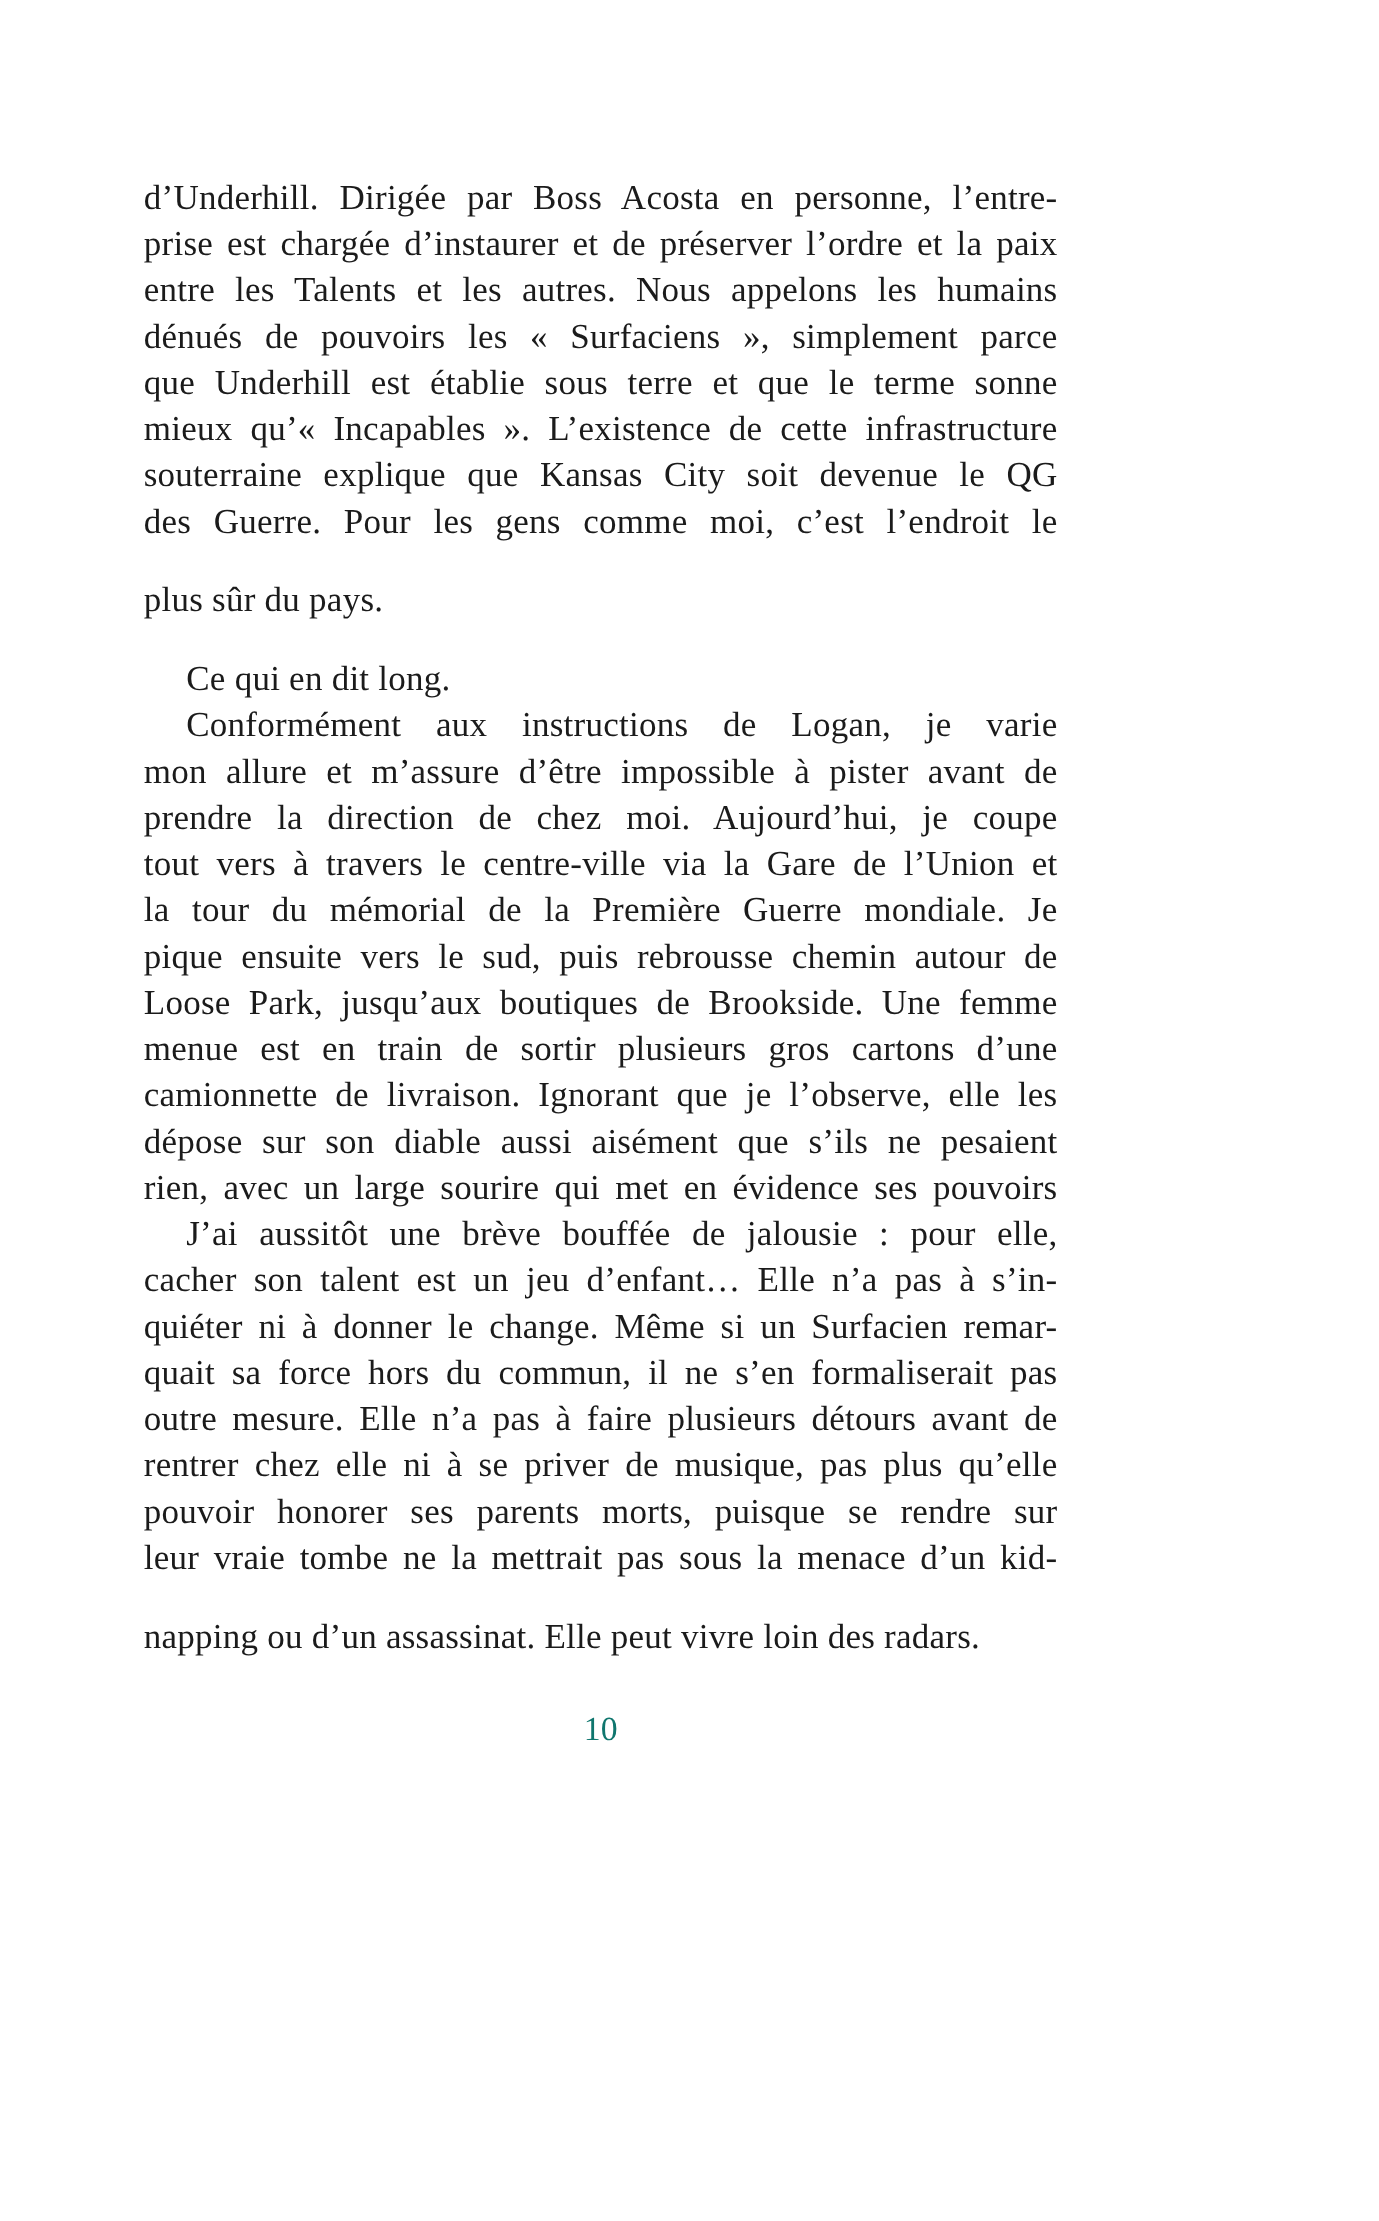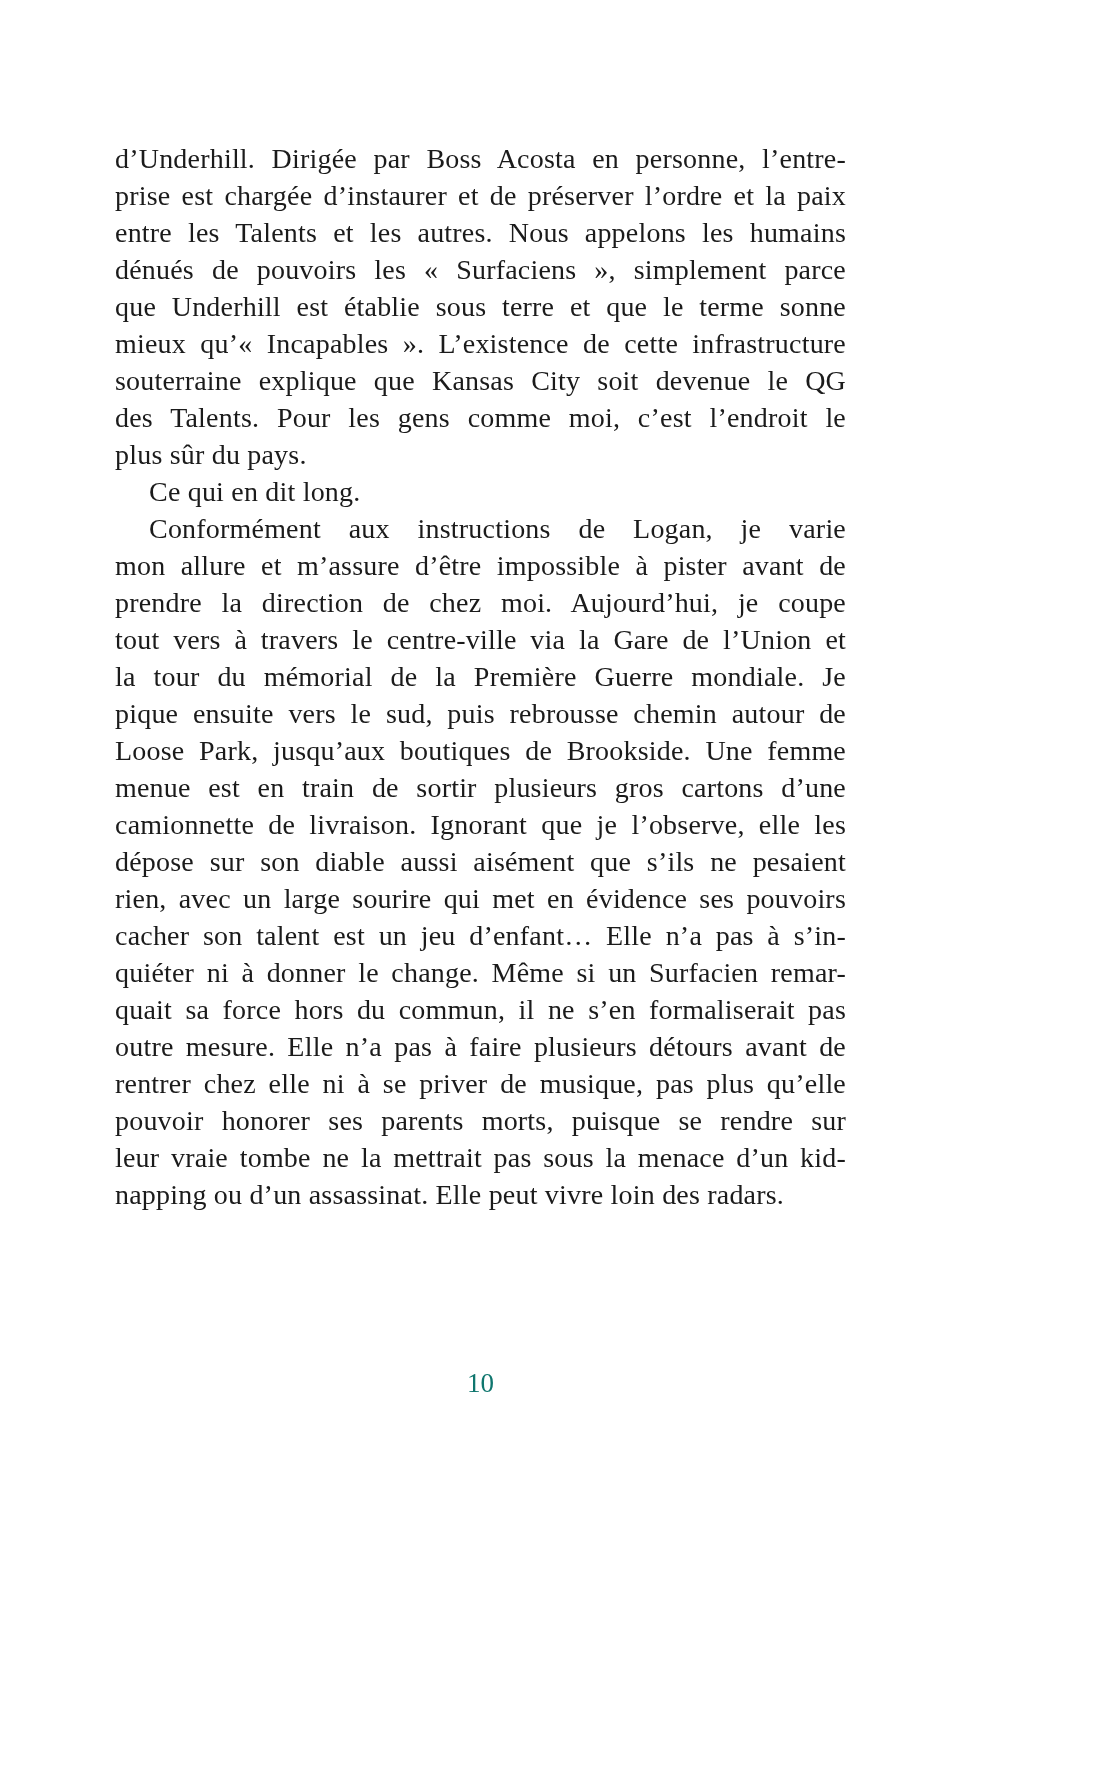--- a/index.html
+++ b/index.html
@@ -28,20 +28,21 @@
   .paragraph {
     margin: 0;
   }
   .line {
     text-align: justify;
     text-align-last: justify;
     white-space: normal;
   }
   .line.last {
     text-align-last: left;
+    margin-top: 26px;
   }
   .line.indent {
     text-indent: 34px;
   }
   .page-number {
     position: absolute;
     left: 115px;
     top: 1368px;
     width: 731px;
     text-align: center;
@@ -55,40 +56,41 @@
 <div class="page">
   <div class="text-block">
       <div class="paragraph">
         <div class="line">d’Underhill. Dirigée par Boss Acosta en personne, l’entre-</div>
         <div class="line">prise est chargée d’instaurer et de préserver l’ordre et la paix</div>
         <div class="line">entre les Talents et les autres. Nous appelons les humains</div>
         <div class="line">dénués de pouvoirs les « Surfaciens », simplement parce</div>
         <div class="line">que Underhill est établie sous terre et que le terme sonne</div>
         <div class="line">mieux qu’« Incapables ». L’existence de cette infrastructure</div>
         <div class="line">souterraine explique que Kansas City soit devenue le QG</div>
-        <div class="line">des Talents. Pour les gens comme moi, c’est l’endroit le</div>
+        <div class="line">des Guerre. Pour les gens comme moi, c’est l’endroit le</div>
         <div class="line last">plus sûr du pays.</div>
       </div>
       <div class="paragraph">
         <div class="line last indent">Ce qui en dit long.</div>
       </div>
       <div class="paragraph">
         <div class="line indent">Conformément aux instructions de Logan, je varie</div>
         <div class="line">mon allure et m’assure d’être impossible à pister avant de</div>
         <div class="line">prendre la direction de chez moi. Aujourd’hui, je coupe</div>
         <div class="line">tout vers à travers le centre-ville via la Gare de l’Union et</div>
         <div class="line">la tour du mémorial de la Première Guerre mondiale. Je</div>
         <div class="line">pique ensuite vers le sud, puis rebrousse chemin autour de</div>
         <div class="line">Loose Park, jusqu’aux boutiques de Brookside. Une femme</div>
         <div class="line">menue est en train de sortir plusieurs gros cartons d’une</div>
         <div class="line">camionnette de livraison. Ignorant que je l’observe, elle les</div>
         <div class="line">dépose sur son diable aussi aisément que s’ils ne pesaient</div>
         <div class="line">rien, avec un large sourire qui met en évidence ses pouvoirs</div>
       </div>
       <div class="paragraph">
+        <div class="line indent">J’ai aussitôt une brève bouffée de jalousie : pour elle,</div>
         <div class="line">cacher son talent est un jeu d’enfant… Elle n’a pas à s’in-</div>
         <div class="line">quiéter ni à donner le change. Même si un Surfacien remar-</div>
         <div class="line">quait sa force hors du commun, il ne s’en formaliserait pas</div>
         <div class="line">outre mesure. Elle n’a pas à faire plusieurs détours avant de</div>
         <div class="line">rentrer chez elle ni à se priver de musique, pas plus qu’elle</div>
         <div class="line">pouvoir honorer ses parents morts, puisque se rendre sur</div>
         <div class="line">leur vraie tombe ne la mettrait pas sous la menace d’un kid-</div>
         <div class="line last">napping ou d’un assassinat. Elle peut vivre loin des radars.</div>
       </div>
     </div>

